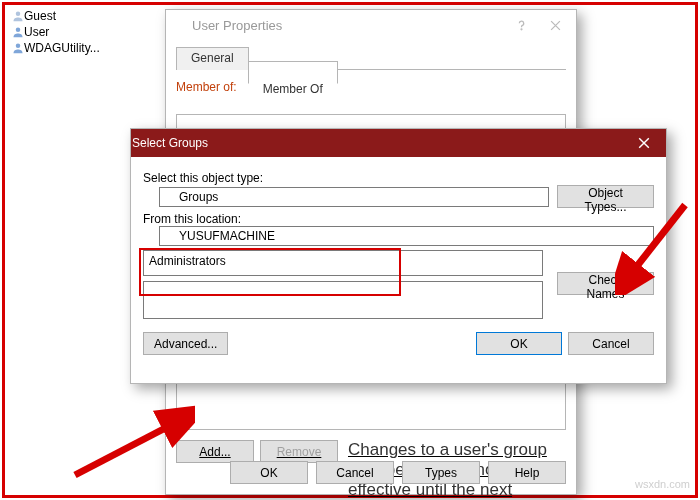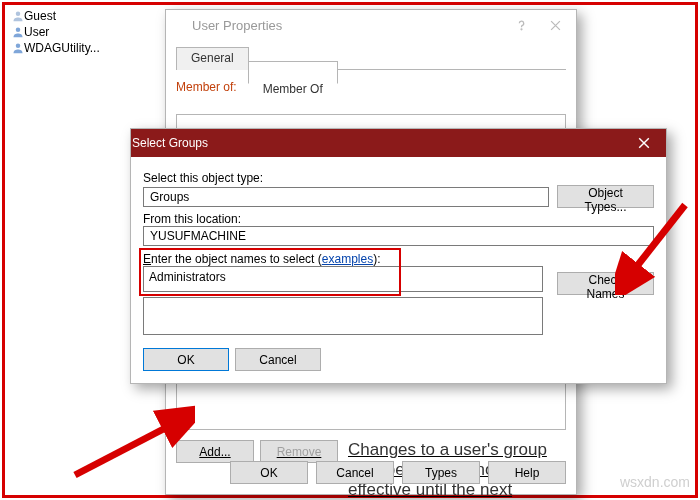--- a/index.html
+++ b/index.html
@@ -158,21 +158,22 @@
     align-items: center;
     gap: 8px;
     margin-bottom: 4px;
   }
   .sg-input {
     flex: 1;
     height: 20px;
     border: 1px solid #7a7a7a;
     background: #fff;
     font: inherit;
-    padding: 2px 6px;
+    padding: 2px 19px;
+    margin-left: 16px;
   }
   .sg-button {
     width: 97px;
   }
   .sg-label { margin-top: 4px; color: #000; }
   .sg-textarea {
     width: 400px;
     border: 1px solid #7a7a7a;
     background: #fff;
     padding: 3px 5px;
@@ -204,21 +205,21 @@
   
   .arrow {
     position: absolute;
     pointer-events: none;
     z-index: 50;
   }
   .watermark {
     position: absolute;
     right: 10px; bottom: 10px;
     color: #cfcfcf;
-    font-size: 14px;
+    font-size: 11px;
   }
 </style>
 </head>
 <body>
 
 <div class="outer-red">
 
   <div class="user-list">
     <div class="user-row">
       <span class="user-icon">
@@ -309,32 +310,30 @@
       </div>
 
       <div class="sg-label">From this location:</div>
       <div class="sg-row">
         <input class="sg-input" value="YUSUFMACHINE" style="">
       </div>
 
       <div style="display:flex; align-items:flex-start; gap:8px;">
         <div class="sg-names-block">
           <div class="red-highlight"></div>
-          <div class="sg-label" style="margin-top:2px">
-            <span style="text-decoration:underline">E</span>nter the object names to select (<a href="#" class="ex">examples</a>):
-          </div>
           <textarea class="sg-textarea obj" style="">Administrators</textarea>
           <textarea class="sg-textarea pad" style=""></textarea>
         </div>
         <div style="padding-top:22px">
           <button class="winbutton sg-button">Check Names</button>
         </div>
       </div>
 
       <div class="sg-footer">
+        <button class="winbutton">Advanced...</button>
         <div class="right">
           <button class="winbutton blue" style="min-width:86px">OK</button>
           <button class="winbutton" style="min-width:86px">Cancel</button>
         </div>
       </div>
     </div>
   </div>
 
   <svg class="arrow" style="left:610px; top:190px; width:80px; height:100px">
     <defs>

